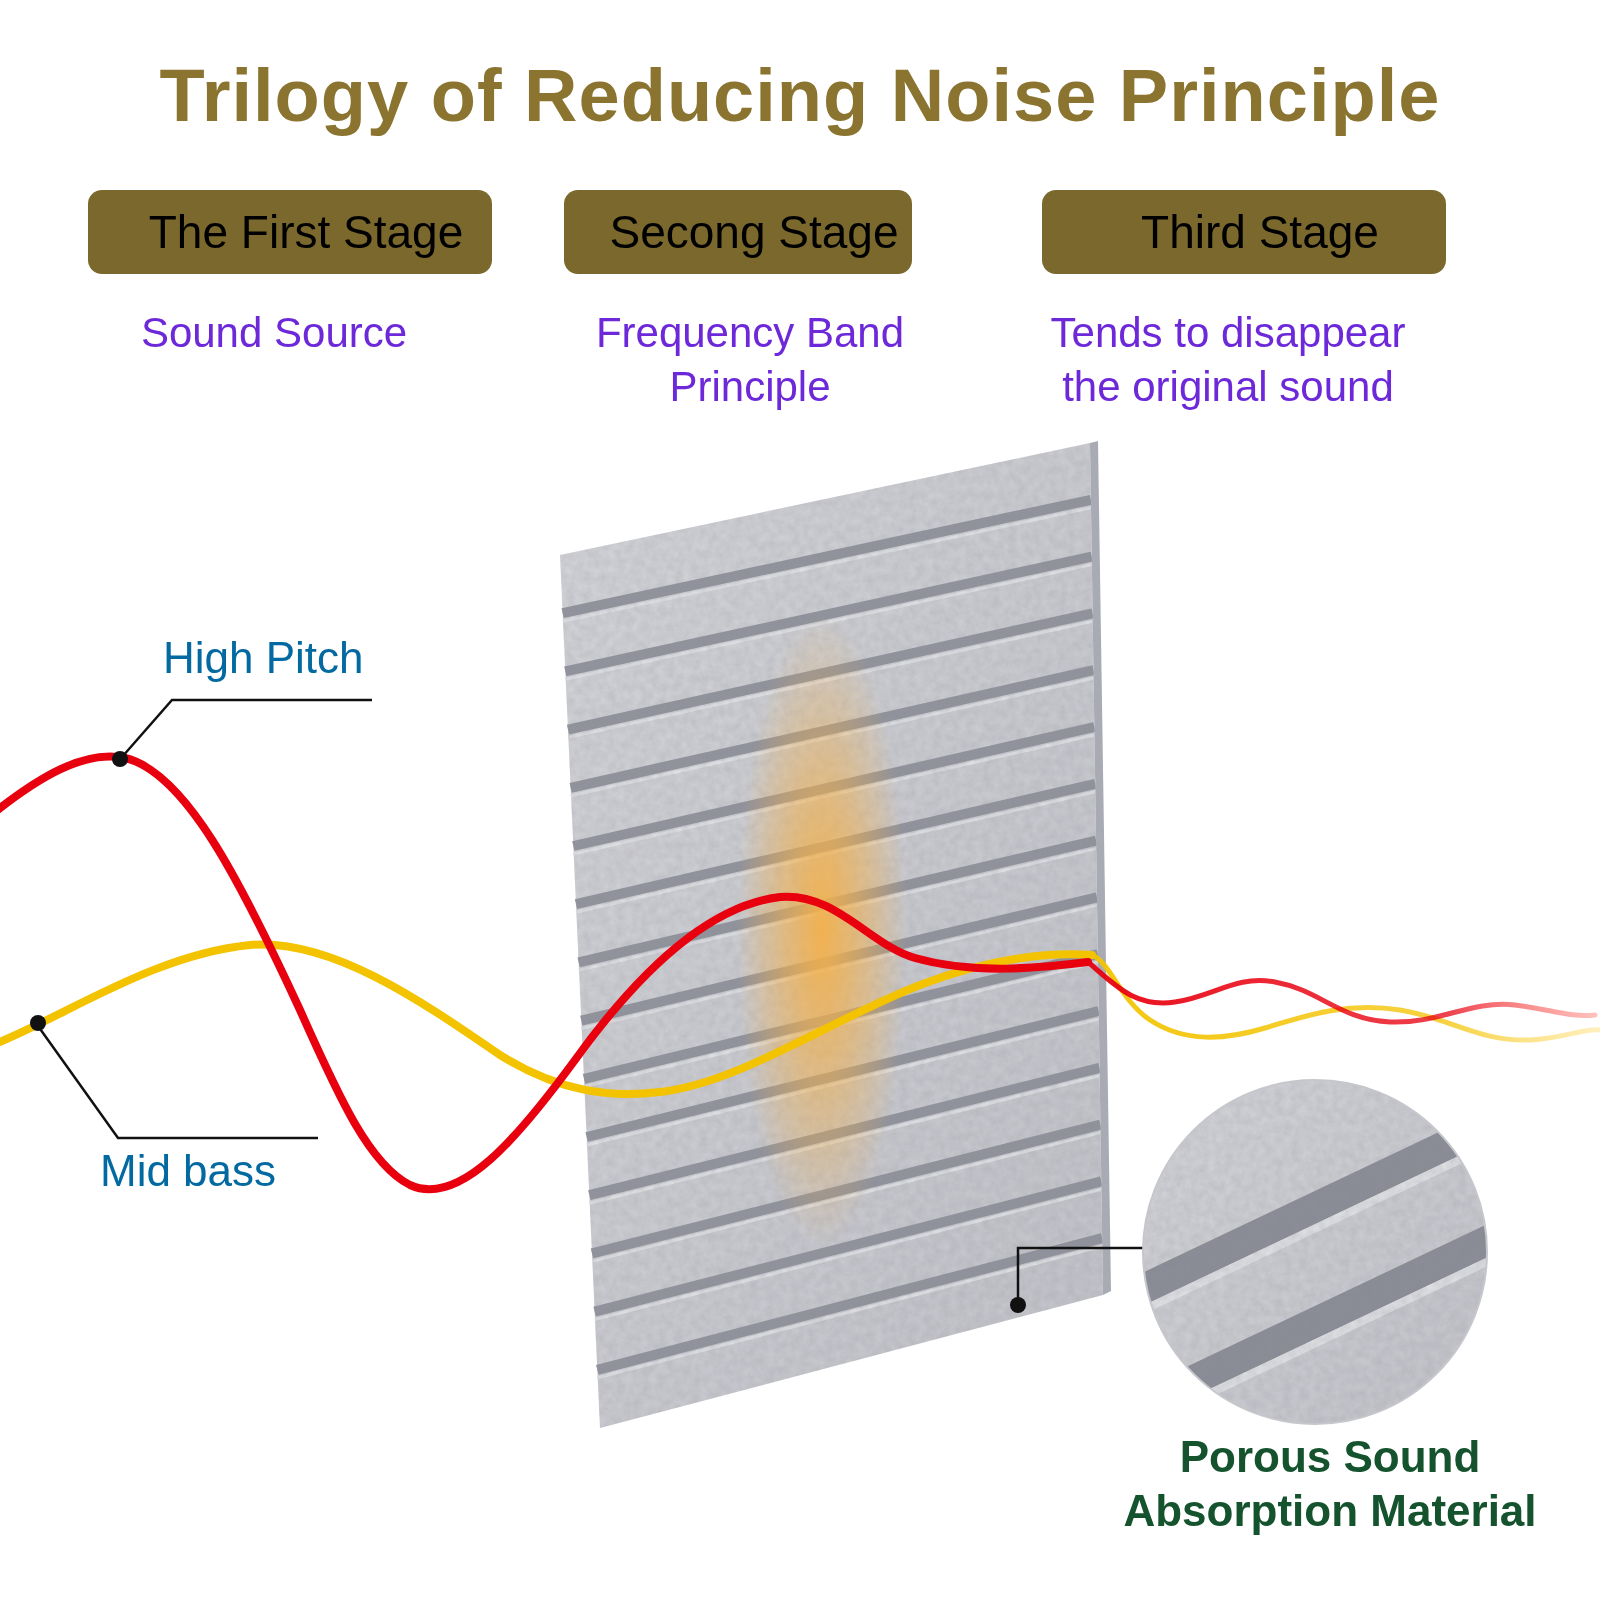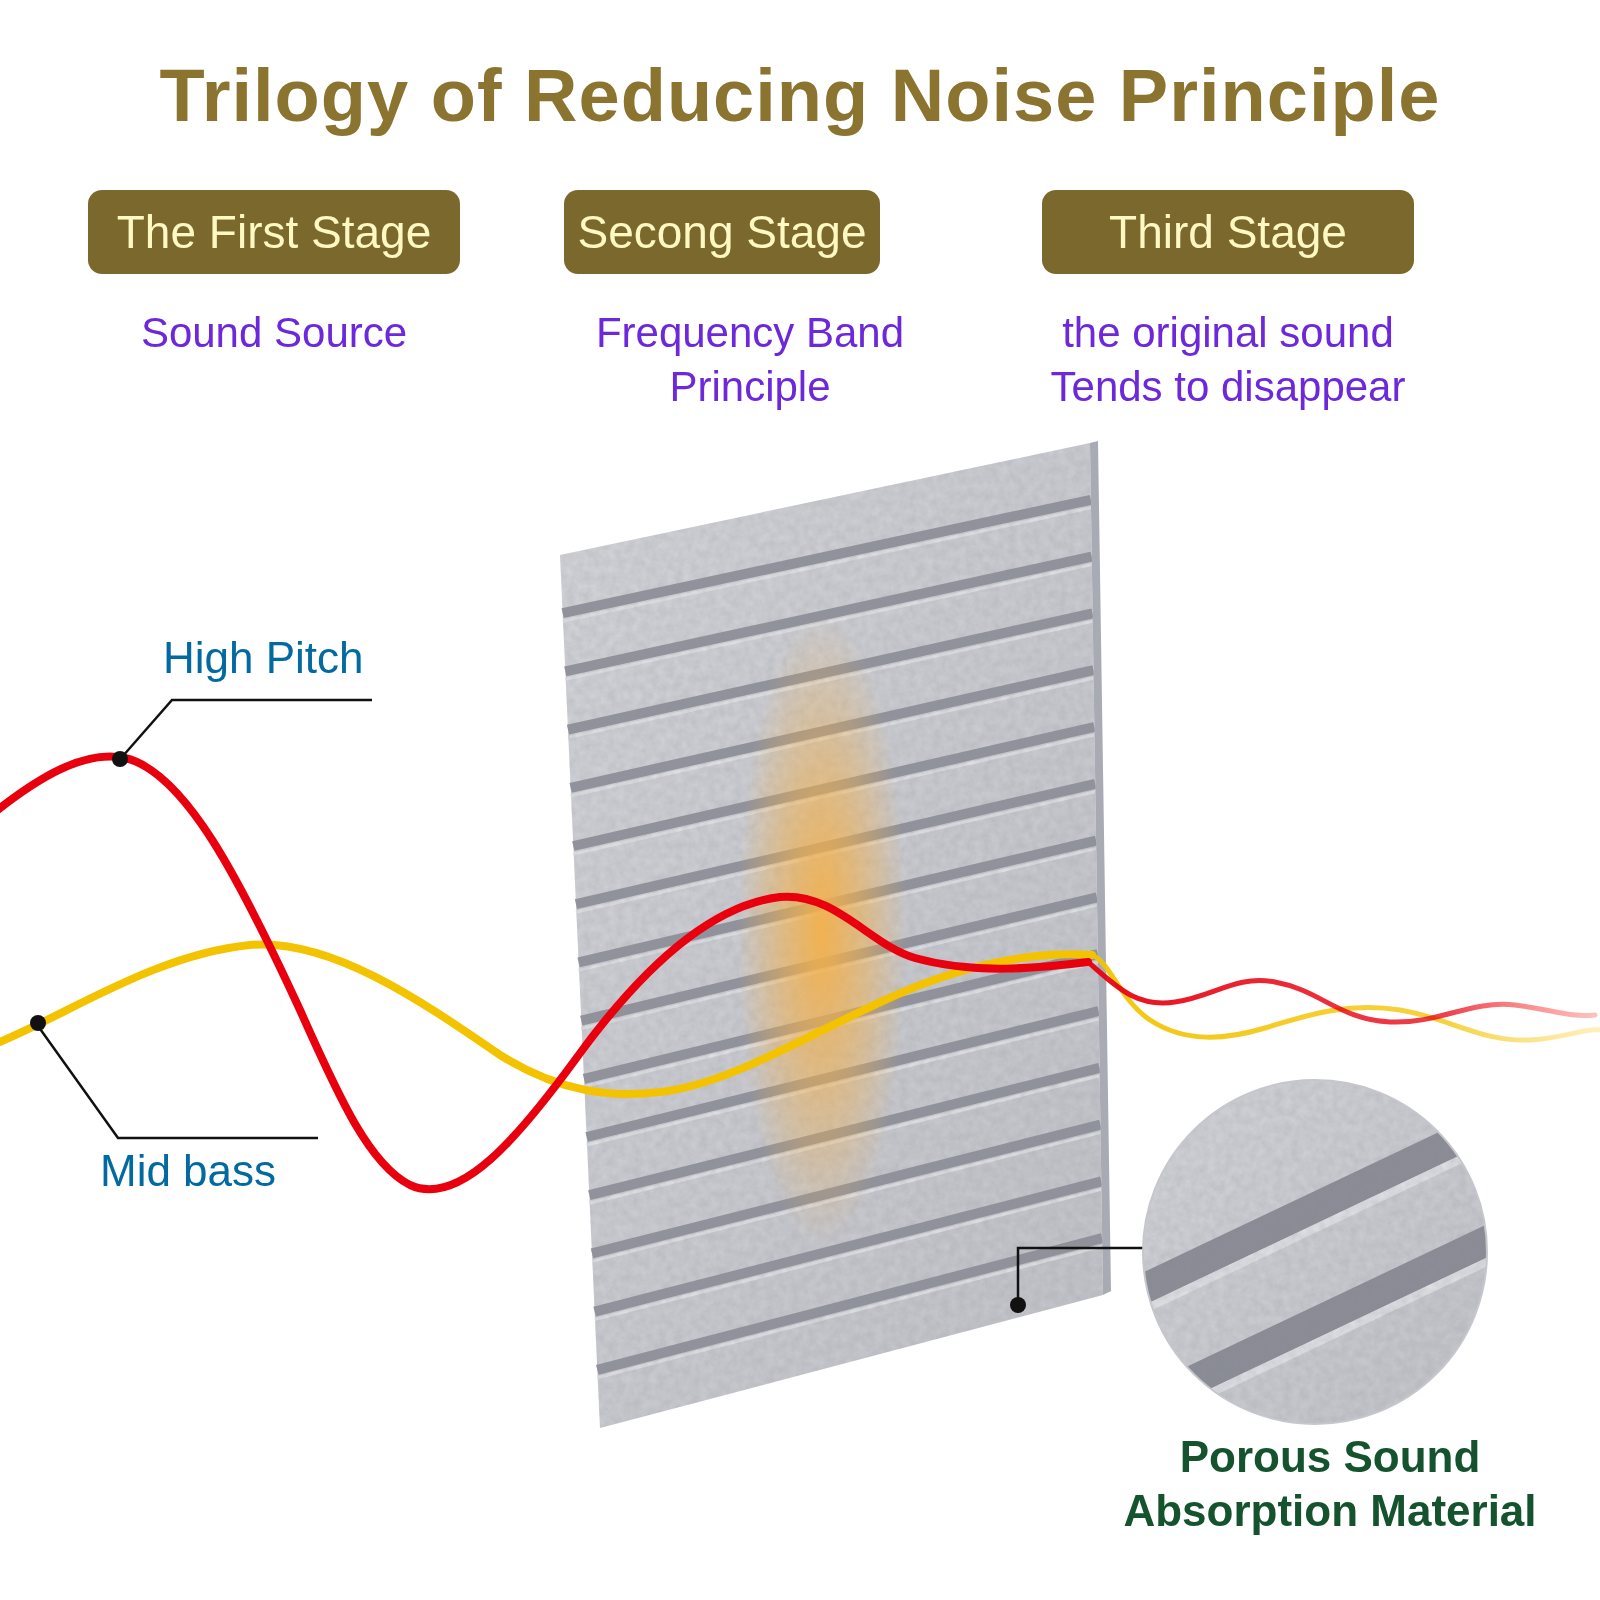--- a/index.html
+++ b/index.html
@@ -8,22 +8,22 @@
     font-family:"Liberation Sans", sans-serif;overflow:hidden;
   }
   .gfx{position:absolute;left:0;top:0;width:1600px;height:1600px;}
   .title{
     position:absolute;top:55px;left:0;width:100%;margin:0;
     text-align:center;font-size:74px;font-weight:bold;color:#8a7430;
     letter-spacing:1px;line-height:1.1;
   }
   .badge{
     position:absolute;top:190px;height:84px;border-radius:14px;
-    background:#7b682c;color:#fef9c3;font-size:46px;
-    display:flex;align-items:center;justify-content:center;
+    background:#7b682c;color:#000000;font-size:46px;
+    display:flex;align-items:center;justify-content:center;padding-left:32px;
   }
   .badge-1{left:88px;width:372px;}
   .badge-2{left:564px;width:316px;}
   .badge-3{left:1042px;width:372px;}
   .desc{
     position:absolute;top:306px;font-size:42px;color:#6d28d9;
     text-align:center;line-height:1.28;
   }
   .desc-1{left:70px;width:408px;}
   .desc-2{left:546px;width:408px;}
@@ -157,22 +157,22 @@
   <div class="badge badge-3">Third Stage</div>
 
   <div class="desc desc-1">
     <div>Sound Source</div>
   </div>
   <div class="desc desc-2">
     <div>Frequency Band</div>
     <div>Principle</div>
   </div>
   <div class="desc desc-3">
+    <div>Tends to disappear</div>
     <div>the original sound</div>
-    <div>Tends to disappear</div>
   </div>
 
   <div class="wave-label high-pitch">High Pitch</div>
   <div class="wave-label mid-bass">Mid bass</div>
 
   <div class="inset-label">
     <div>Porous Sound</div>
     <div>Absorption Material</div>
   </div>
 </div>

